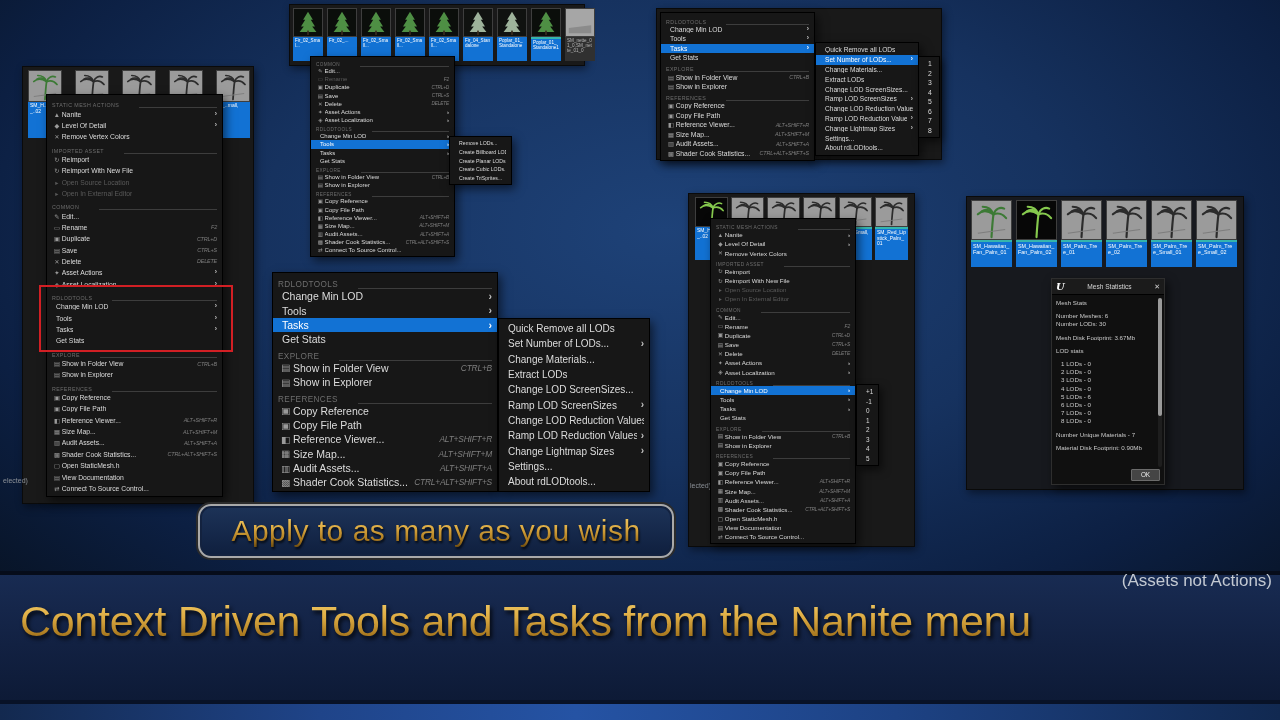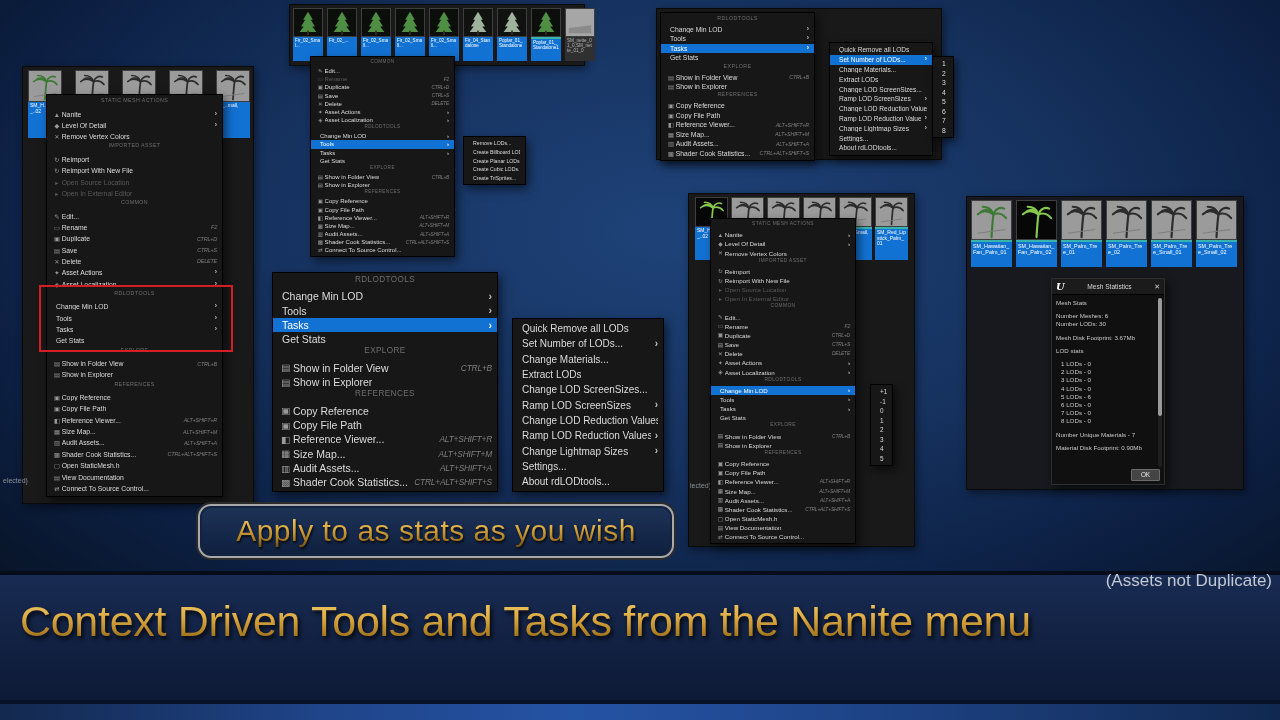--- a/index.html
+++ b/index.html
@@ -17,32 +17,32 @@
   .timg svg{width:100%;height:100%;display:block;}
   .tlab{height:var(--lh);font-size:var(--fs);line-height:1.12;color:#b5b5b5;background:#303030;
         padding:1px 2px;box-sizing:border-box;word-break:break-all;overflow:hidden;}
   .tlab.sel{background:#1272d4;color:#fff;}
   .tlab.teal{border-top:2px solid #35b5ad;}
 
   
   .menu{position:absolute;background:#171717;border:1px solid #000;z-index:5;
         box-shadow:3px 4px 9px rgba(0,0,0,.55);padding:2px 0;box-sizing:border-box;
         display:flex;flex-direction:column;color:#dcdcdc;}
-  .submenu{z-index:6;margin-left:14px;}
+  .submenu{z-index:6;}
   .mrow{display:flex;align-items:center;height:var(--rh);padding:0 5px;white-space:nowrap;overflow:hidden;}
   .mrow.noic{padding-left:9px;}
   .mrow.hl{background:#1272d4;color:#fff;}
   .mrow.dis .mlab,.mrow.dis .mico{color:#5a5a5a;}
   .mico{width:1.55em;flex:0 0 auto;color:#9a9a9a;text-align:center;font-size:.92em;}
   .mlab{flex:0 1 auto;overflow:hidden;text-overflow:clip;}
   .msp{flex:1 1 0;}
   .msc{flex:0 0 auto;color:#7e7e7e;font-size:.8em;letter-spacing:-.2px;padding-left:4px;font-style:italic;}
   .marr{flex:0 0 auto;color:#c4c4c4;font-weight:bold;padding-left:4px;line-height:1;}
   .mrow.hl .marr{color:#fff;}
-  .mhdr{display:flex;align-items:center;height:var(--rh);padding:0 5px;gap:20px;flex-direction:column;}
+  .mhdr{display:flex;align-items:flex-end;height:var(--rh);padding:0 5px;gap:20px;}
   .mhdr .ht{color:#6e6e6e;font-size:.78em;letter-spacing:.4px;flex:0 0 auto;}
   .mhdr .hln{flex:1 1 0;height:1px;background:#3d3d3d;}
 
   
   #red-box{position:absolute;left:39px;top:285px;width:190px;height:63px;border:2px solid #d21f24;z-index:9;}
 
   
   .statustx{position:absolute;color:#8b9097;font-size:7px;z-index:2;}
 
   
@@ -1331,26 +1331,26 @@
       </div>
     <div id="ms-scroll">
       <div id="ms-scrollthumb"></div>
     </div>
     <div id="ms-okbar">
       <div id="ms-ok">OK</div>
     </div>
   </div>
 
   <div id="apply-box">
-    <span id="apply-shadow"><span id="apply-text" class="gold">Apply to as stats as you wish</span></span>
+    <span id="apply-shadow"><span id="apply-text" class="gold">Apply to as many as you wish</span></span>
   </div>
 
   <div id="band-top"></div>
   <div id="banner">
-    <div id="assets-note">(Assets not Duplicate)</div>
+    <div id="assets-note">(Assets not Actions)</div>
     <div id="title-shadow">
         <div id="main-title" class="gold">Context Driven Tools and Tasks from the Nanite menu</div>
       </div>
   </div>
   <div id="bottom-line"></div>
   <div id="strip"></div>
 
 </div>
 
 </body></html>

